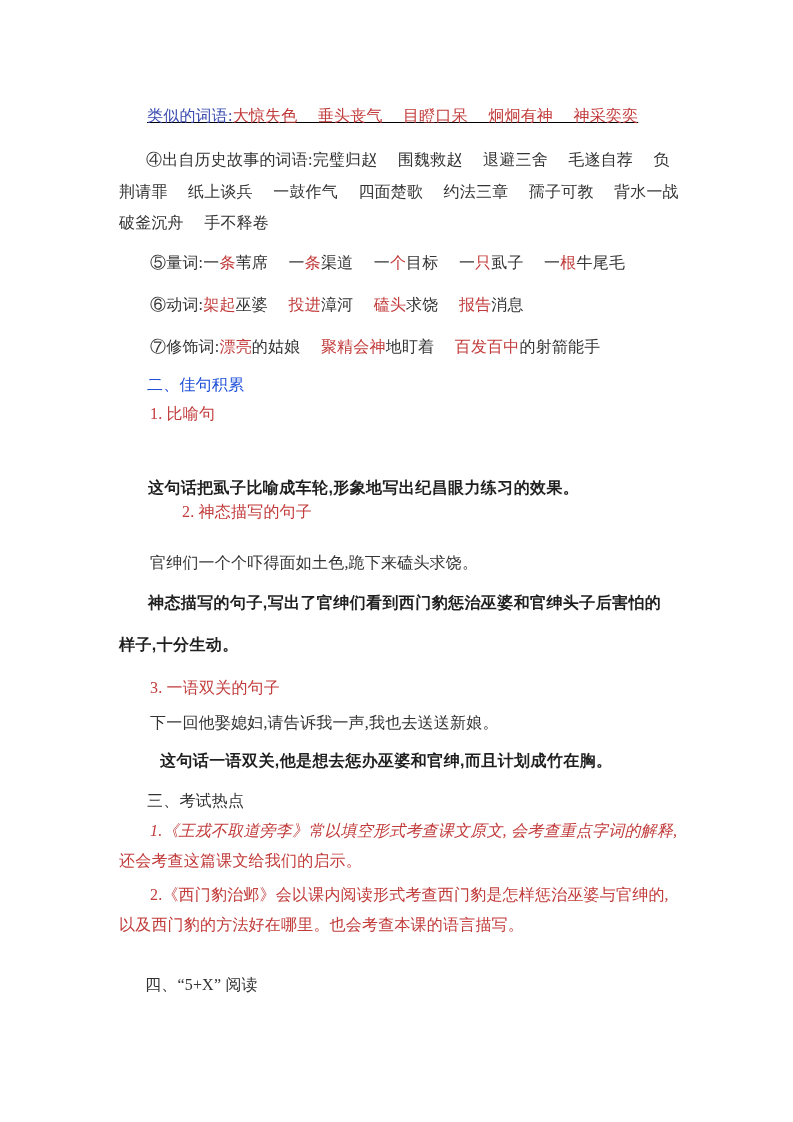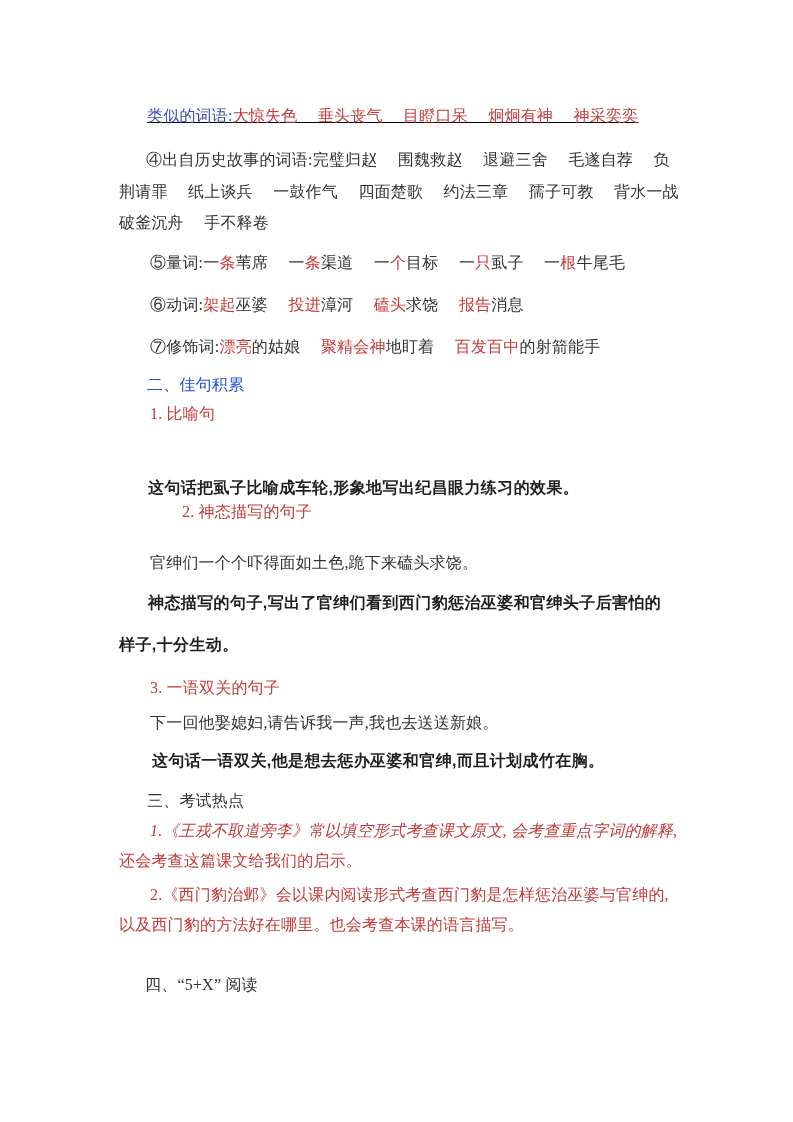--- a/index.html
+++ b/index.html
@@ -38,20 +38,20 @@
     <div class="line" style="top: 337px; left: 150px;"><span style="color: rgb(51, 51, 51);">⑦修饰词:</span><span style="color: rgb(194, 59, 59);">漂亮</span><span style="color: rgb(51, 51, 51);">的姑娘</span><span style="color: rgb(51, 51, 51);">　 </span><span style="color: rgb(194, 59, 59);">聚精会神</span><span style="color: rgb(51, 51, 51);">地盯着</span><span style="color: rgb(51, 51, 51);">　 </span><span style="color: rgb(194, 59, 59);">百发百中</span><span style="color: rgb(51, 51, 51);">的射箭能手</span></div>
     <div class="line" style="top: 375px; left: 147px;"><span style="color: #1d4ed8;">二、佳句积累</span></div>
     <div class="line" style="top: 404px; left: 150px;"><span style="color: rgb(194, 59, 59);">1. 比喻句</span></div>
     <div class="line sans-bold" style="top: 478px; left: 148px;"><span style="color: rgb(31, 31, 31);">这句话把虱子比喻成车轮,形象地写出纪昌眼力练习的效果。</span></div>
     <div class="line" style="top: 502px; left: 150px; margin-left: 32px;"><span style="color: rgb(194, 59, 59);">2. 神态描写的句子</span></div>
     <div class="line" style="top: 553px; left: 150px;"><span style="color: rgb(51, 51, 51);">官绅们一个个吓得面如土色,跪下来磕头求饶。</span></div>
     <div class="line sans-bold" style="top: 593px; left: 148px;"><span style="color: rgb(31, 31, 31);">神态描写的句子,写出了官绅们看到西门豹惩治巫婆和官绅头子后害怕的</span></div>
     <div class="line sans-bold" style="top: 635px; left: 119px;"><span style="color: rgb(31, 31, 31);">样子,十分生动。</span></div>
     <div class="line" style="top: 678px; left: 150px;"><span style="color: rgb(194, 59, 59);">3. 一语双关的句子</span></div>
     <div class="line" style="top: 713px; left: 150px;"><span style="color: rgb(51, 51, 51);">下一回他娶媳妇,请告诉我一声,我也去送送新娘。</span></div>
-    <div class="line sans-bold" style="top: 751px; left: 152px;"><span style="color: rgb(31, 31, 31);">这句话一语双关,他是想去惩办巫婆和官绅,而且计划成竹在胸。</span></div>
+    <div class="line sans-bold" style="top: 751px; left: 160px;"><span style="color: rgb(31, 31, 31);">这句话一语双关,他是想去惩办巫婆和官绅,而且计划成竹在胸。</span></div>
     <div class="line" style="top: 791px; left: 147px;"><span style="color: rgb(51, 51, 51);">三、考试热点</span></div>
     <div class="line" style="top: 821px; left: 150px;"><span style="color: rgb(194, 59, 59); font-style: italic;">1.《王戎不取道旁李》常以填空形式考查课文原文, 会考查重点字词的解释,</span></div>
     <div class="line" style="top: 851px; left: 119px;"><span style="color: rgb(194, 59, 59);">还会考查这篇课文给我们的启示。</span></div>
     <div class="line" style="top: 885px; left: 150px;"><span style="color: rgb(194, 59, 59);">2.《西门豹治邺》会以课内阅读形式考查西门豹是怎样惩治巫婆与官绅的,</span></div>
     <div class="line" style="top: 915px; left: 119px;"><span style="color: rgb(194, 59, 59);">以及西门豹的方法好在哪里。也会考查本课的语言描写。</span></div>
     <div class="line" style="top: 975px; left: 145px;"><span style="color: rgb(51, 51, 51);">四、“5+X” 阅读</span></div>
   </div>
 
 </body></html>

